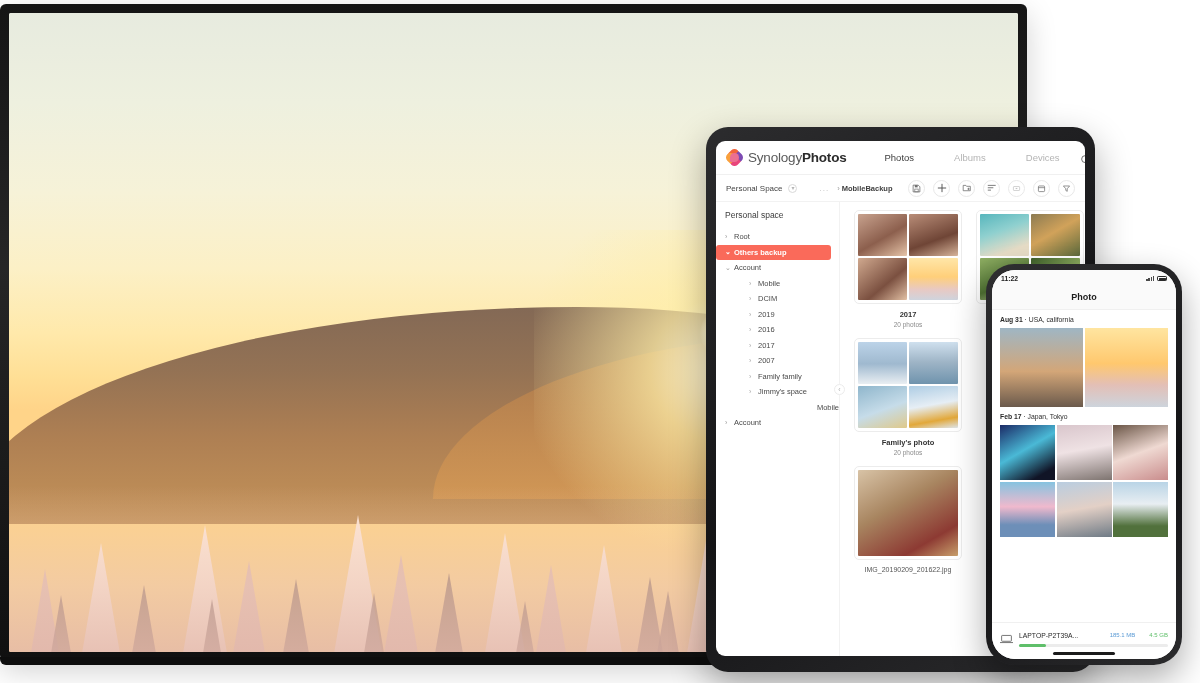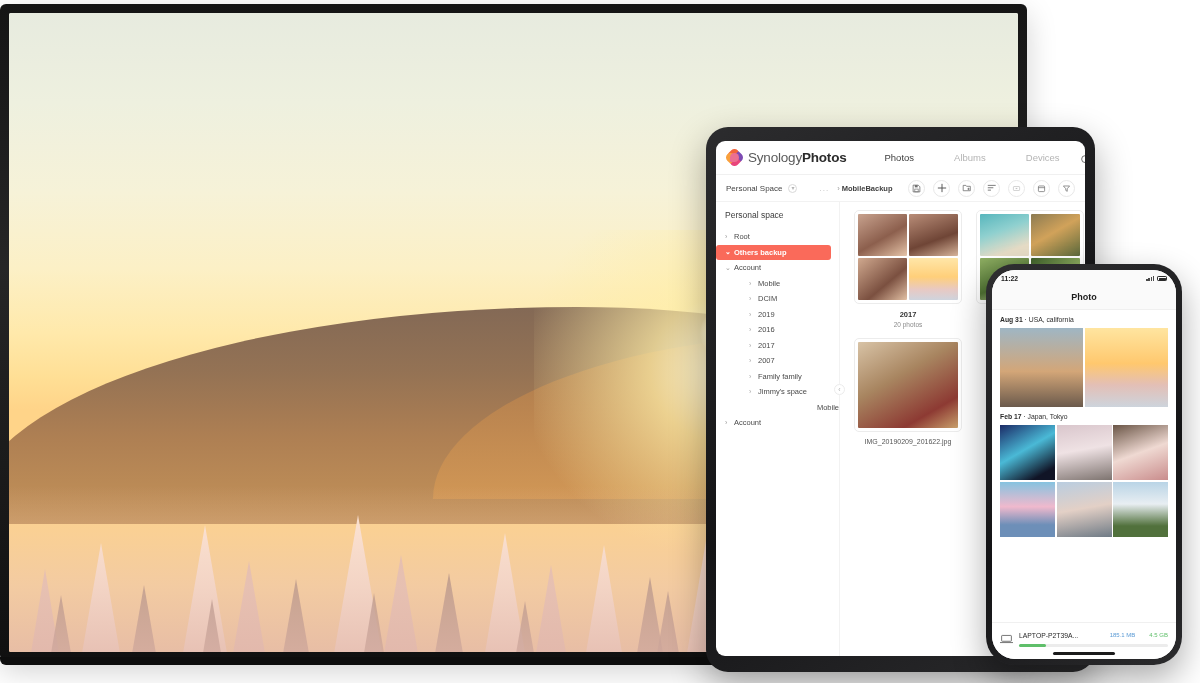--- a/index.html
+++ b/index.html
@@ -440,20 +440,30 @@
                 <div class="album-thumb">
                   <div class="cell" style="background:linear-gradient(150deg,#c8a28e,#8c5f4d 55%,#e6c4a8)"></div>
                   <div class="cell" style="background:linear-gradient(160deg,#b98d78,#6f4536 60%,#d7b49a)"></div>
                   <div class="cell" style="background:linear-gradient(140deg,#d0a98f,#7b5040 60%,#e2c0a4)"></div>
                   <div class="cell" style="background:linear-gradient(180deg,#ffe6a8,#ffcf7a 45%,#e8c9c3 75%,#cfd4dd)"></div>
                 </div>
                 <div class="album-name">2017</div>
                 <div class="album-count">20 photos</div>
               </div>
 
+              <div class="album-card">
+                <div class="album-thumb">
+                  <div class="cell" style="background:linear-gradient(180deg,#bcd3e8,#9fb9cf 52%,#e9eef2)"></div>
+                  <div class="cell" style="background:linear-gradient(180deg,#cfe0ee,#9eb4c6 48%,#6f93ad)"></div>
+                  <div class="cell" style="background:linear-gradient(160deg,#8fb6cc,#c6dce9 55%,#dfc98a)"></div>
+                  <div class="cell" style="background:linear-gradient(170deg,#aecde4,#e6eef5 45%,#e2a83a 78%,#dfe6ec)"></div>
+                </div>
+                <div class="album-name">Family's photo</div>
+                <div class="album-count">20 photos</div>
+              </div>
 
               <div class="album-card">
                 <div class="album-thumb single">
                   <div class="cell" style="height:100%;background:linear-gradient(150deg,#d8c3a6,#a88560 40%,#8d3a33 78%,#c9a06c)"></div>
                 </div>
                 <div class="file-name">IMG_20190209_201622.jpg</div>
               </div>
 
             </div>
 

